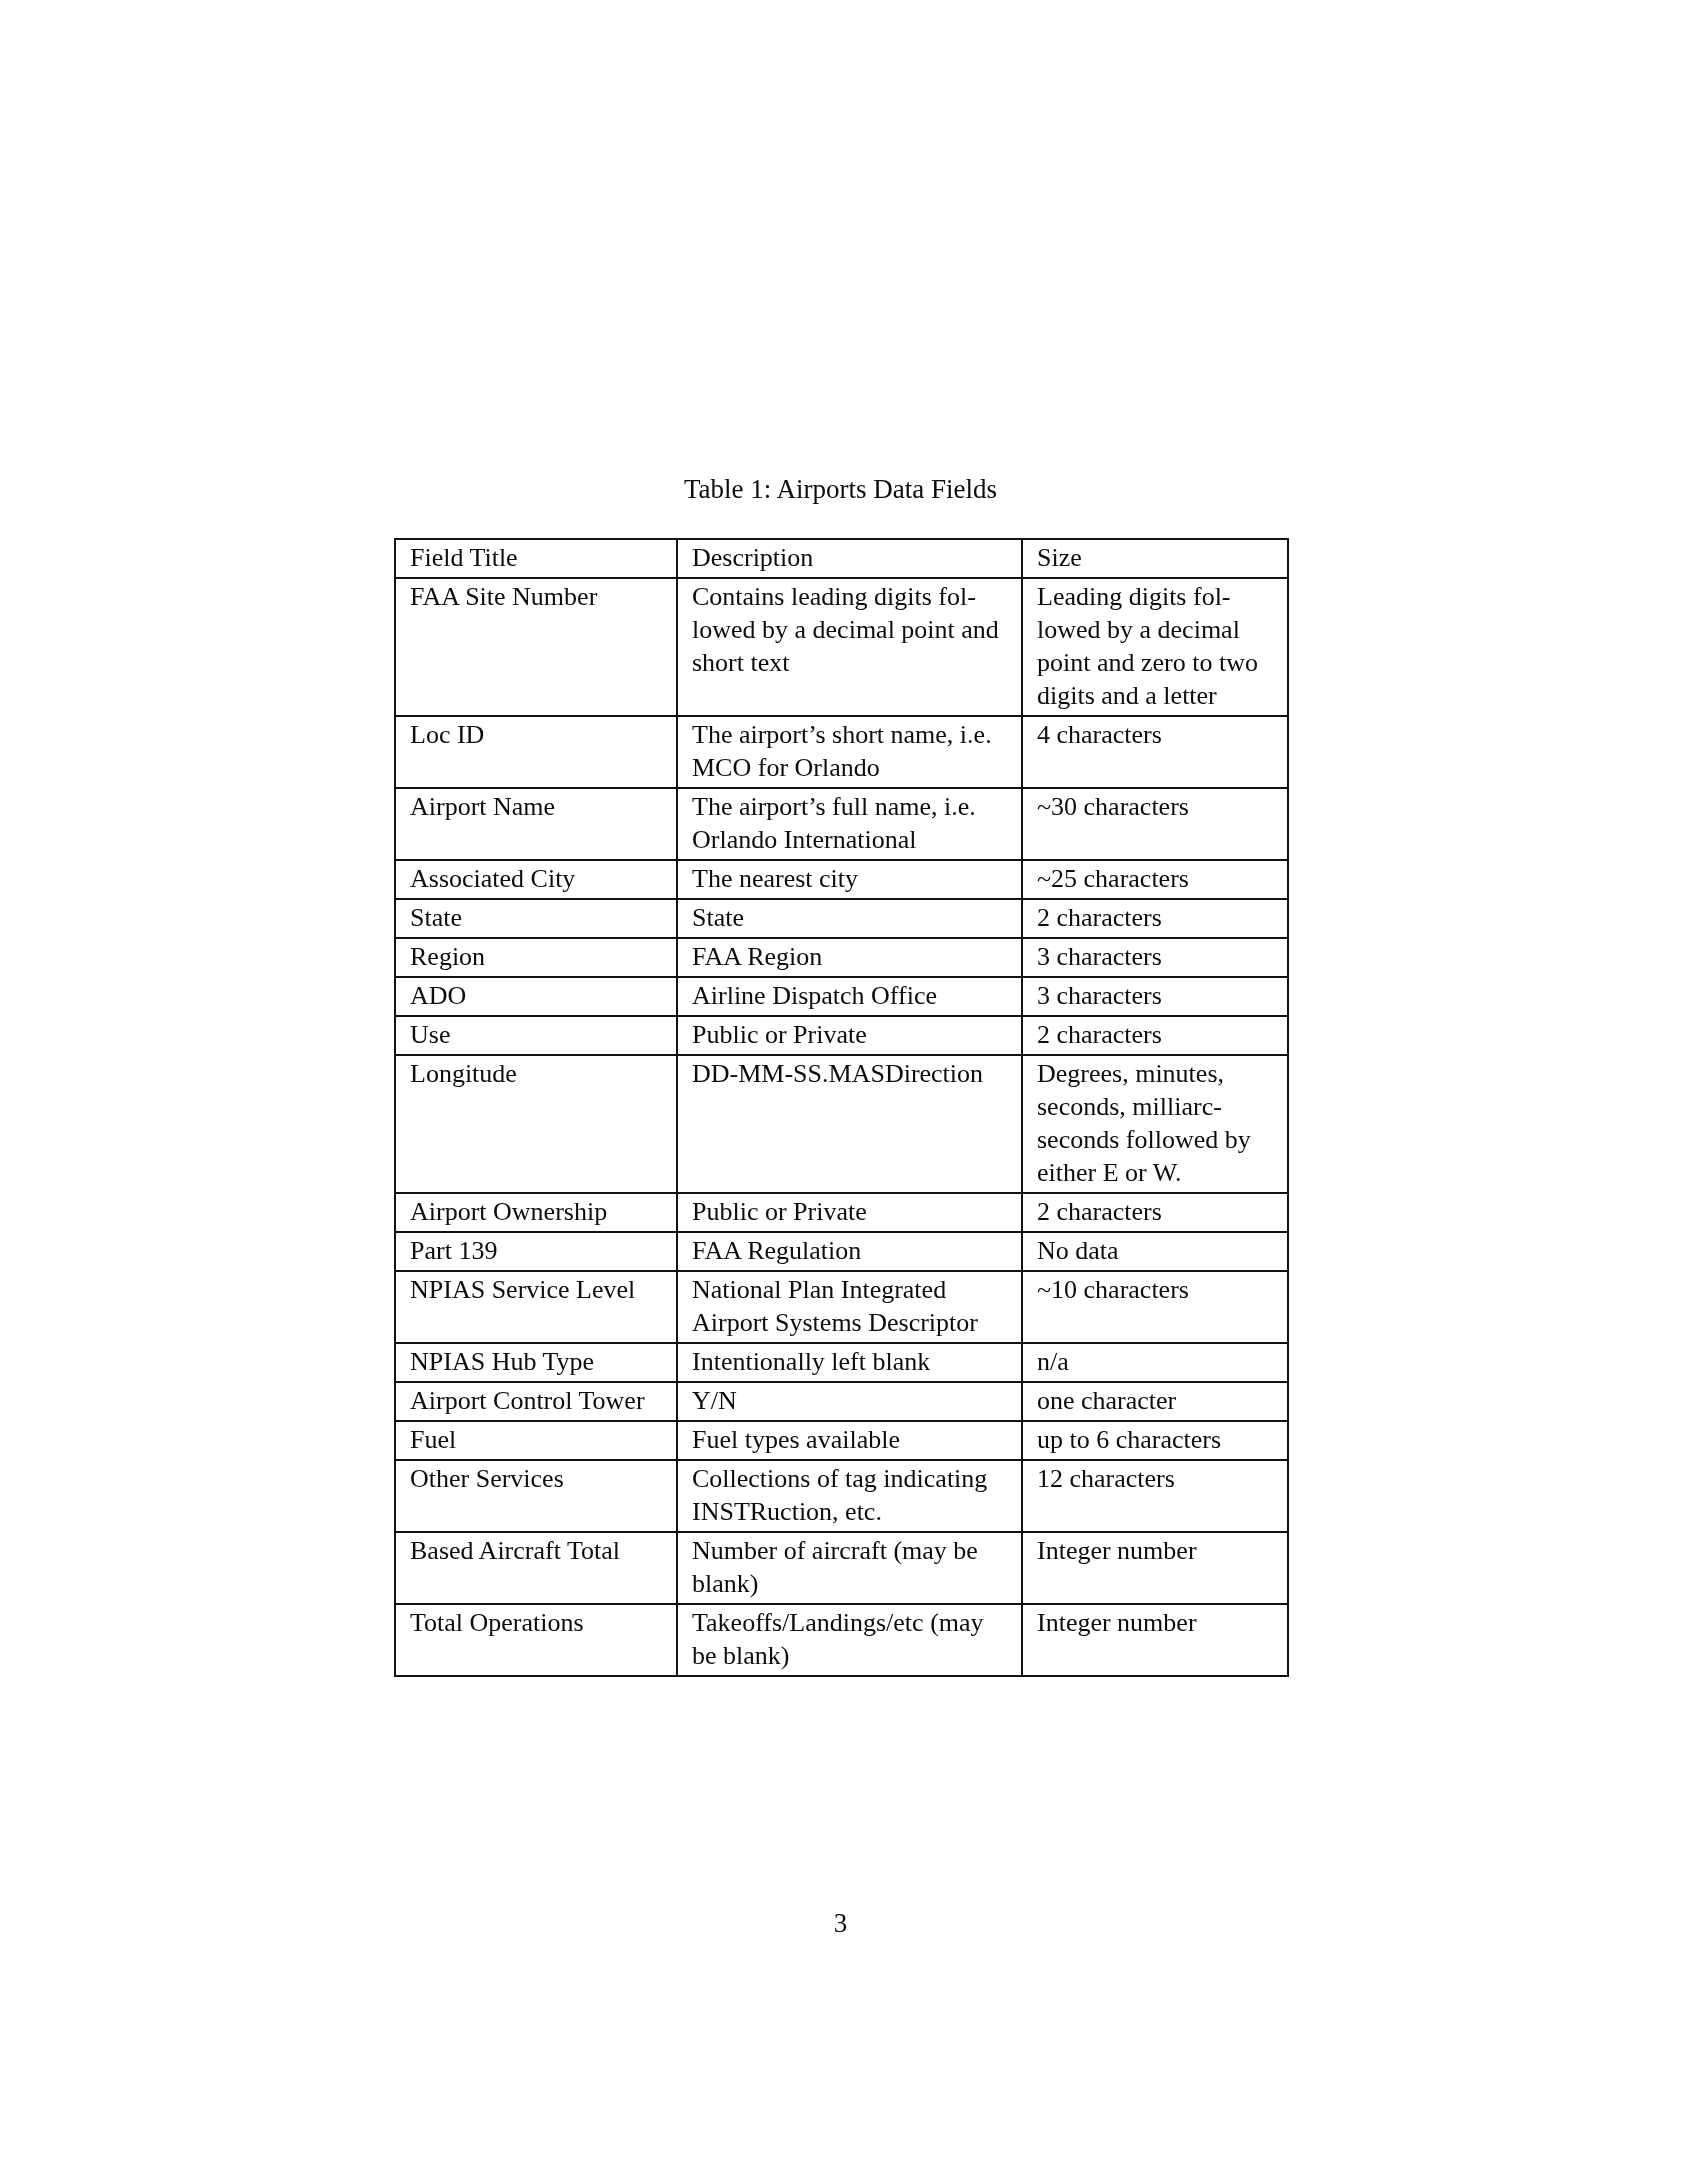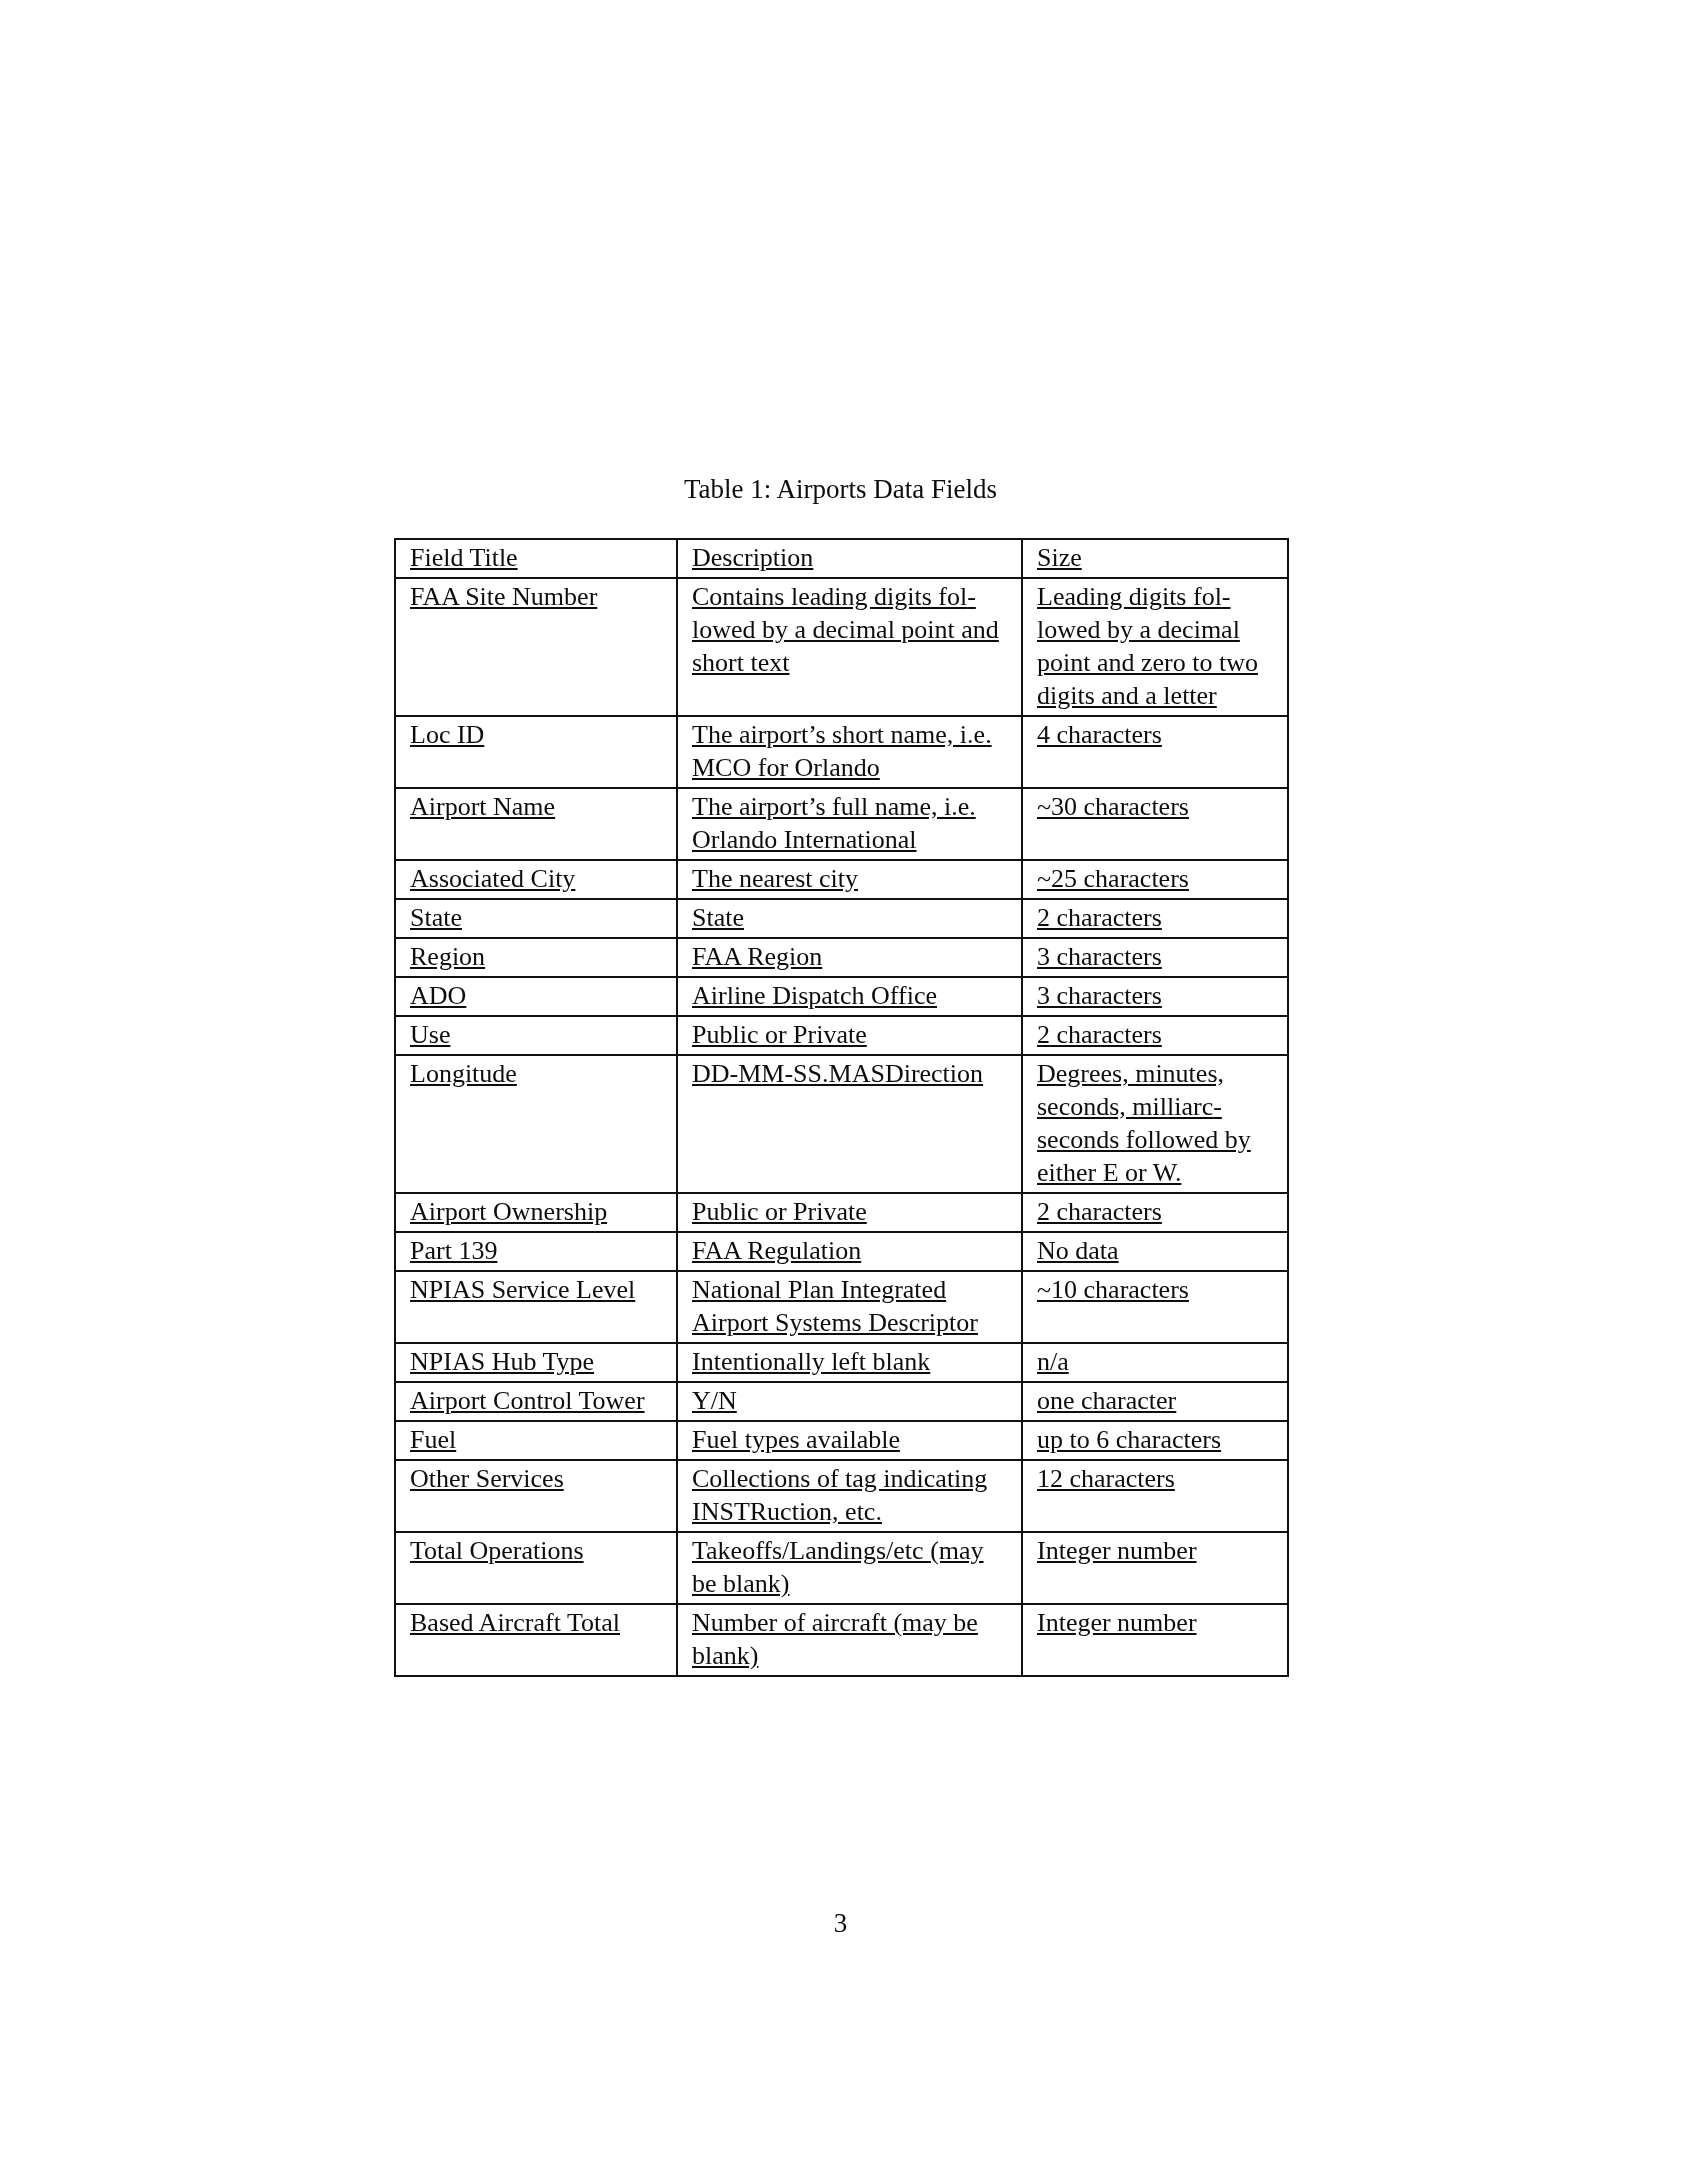--- a/index.html
+++ b/index.html
@@ -35,21 +35,20 @@
     line-height: 33px;
   }
   table.data-table th,
   table.data-table td {
     border: 2px solid #111111;
     vertical-align: top;
     padding: 1px 13px 3px 14px;
     font-weight: normal;
     text-align: left;
     overflow: hidden;
-    text-decoration: underline;
   }
   col.c1 { width: 282px; }
   col.c2 { width: 345px; }
   col.c3 { width: 266px; }
   td.c-desc, td.c-size {
     text-align: justify;
     border-radius: 16px;
   }
   tr.r-tall td { height: 129px; }
   .page-number {
@@ -171,27 +170,27 @@
     <td class="c-size">up to 6 characters</td>
   </tr>
 
   <tr>
     <td class="c-field">Other Services</td>
     <td class="c-desc">Collections of tag indicating INSTRuction, etc.</td>
     <td class="c-size">12 characters</td>
   </tr>
 
   <tr>
-    <td class="c-field">Total Operations</td>
-    <td class="c-desc">Takeoffs/Landings/etc (may be blank)</td>
+    <td class="c-field">Based Aircraft Total</td>
+    <td class="c-desc">Number of aircraft (may be blank)</td>
     <td class="c-size">Integer number</td>
   </tr>
 
   <tr>
-    <td class="c-field">Based Aircraft Total</td>
-    <td class="c-desc">Number of aircraft (may be blank)</td>
+    <td class="c-field">Total Operations</td>
+    <td class="c-desc">Takeoffs/Landings/etc (may be blank)</td>
     <td class="c-size">Integer number</td>
   </tr>
 </tbody>
 </table>
 
 <div class="page-number">3</div>
 
 
 </body></html>

